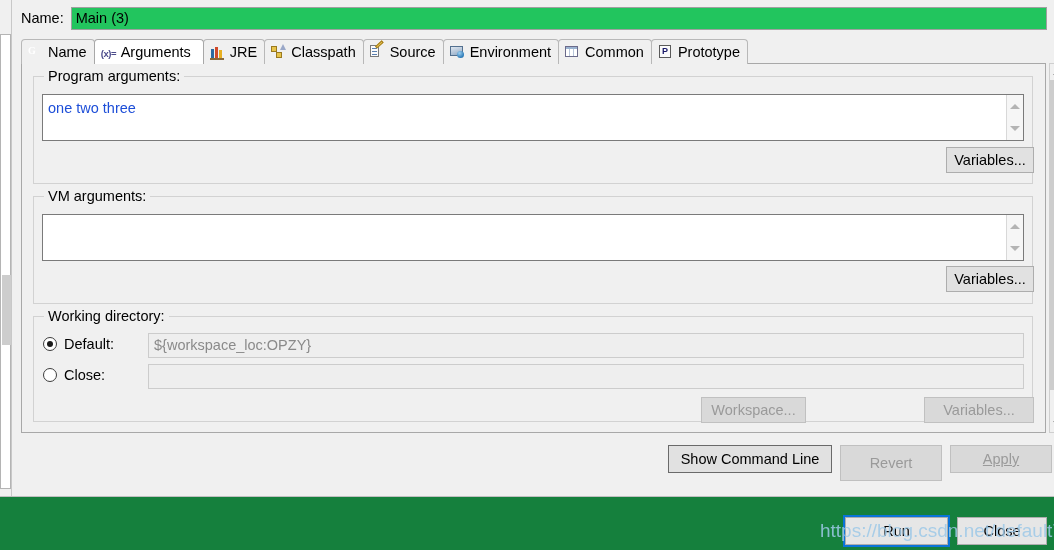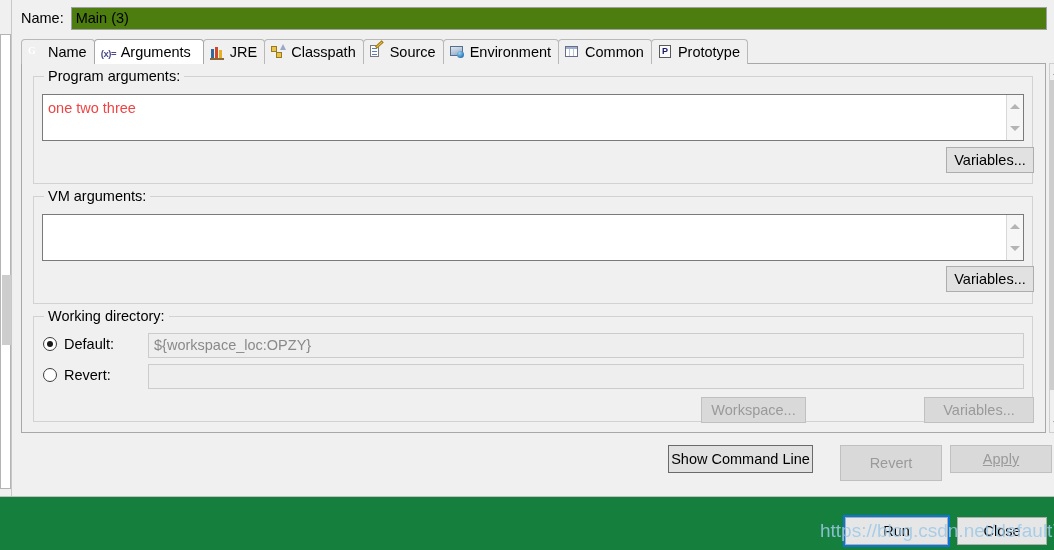--- a/index.html
+++ b/index.html
@@ -60,21 +60,21 @@
     box-sizing: border-box;
   }
   .name-label {
     font-size: 14.5px;
     margin-right: 7px;
     white-space: nowrap;
   }
   .name-input {
     flex: 1;
     height: 23px;
-    background: #4d7c0f;
+    background: #22c55e;
     border: 1px solid #a0a0a0;
     box-sizing: border-box;
     font-size: 14.5px;
     font-family: "Liberation Sans", sans-serif;
     color: #000;
     padding: 0 4px;
     line-height: 21px;
     margin-right: 7px;
     outline: none;
   }
@@ -248,21 +248,21 @@
     background: #ffffff;
     border: 1px solid #7a7a7a;
     box-sizing: border-box;
     display: flex;
   }
   .ta-text {
     flex: 1;
     padding: 4px 5px;
     font-size: 14.5px;
     font-family: "Liberation Sans", sans-serif;
-    color: #ef4444;
+    color: #1d4ed8;
     line-height: 18px;
     overflow: hidden;
   }
   .ta-scroll {
     width: 17px;
     background: #f6f6f6;
     border-left: 1px solid #d8d8d8;
     box-sizing: border-box;
     display: flex;
     flex-direction: column;
@@ -509,40 +509,40 @@
       </div>
 
       <div class="radio-row" style="left:21px; top:272px;">
         <span class="radio checked"></span>
         <span class="radio-label">Default:</span>
       </div>
       <div class="rofield" style="left:126px; top:269px; width:876px; height:25px;">${workspace_loc:OPZY}</div>
 
       <div class="radio-row" style="left:21px; top:303px;">
         <span class="radio"></span>
-        <span class="radio-label">Revert:</span>
+        <span class="radio-label">Close:</span>
       </div>
       <div class="rofield" style="left:126px; top:300px; width:876px; height:25px;"></div>
 
       <div class="btn disabled" style="left:679px; top:333px; width:105px; height:26px;">Workspace...</div>
       <div class="btn disabled" style="left:902px; top:333px; width:110px; height:26px;">Variables...</div>
 
     </div>
 
     <div class="vscroll">
       <div class="vs-btn vs-up">
         <span class="vs-chev up"></span>
       </div>
       <div class="vs-thumb"></div>
       <div class="vs-btn vs-dn">
         <span class="vs-chev dn"></span>
       </div>
     </div>
 
-    <div class="btn" style="left:655px; top:445px; width:145px; height:28px; border-color:#6a6a6a;">Show Command Line</div>
+    <div class="btn" style="left:655px; top:445px; width:164px; height:28px; border-color:#6a6a6a;">Show Command Line</div>
     <div class="btn disabled" style="left:827px; top:445px; width:102px; height:36px;">Revert</div>
     <div class="btn disabled" style="left:937px; top:445px; width:102px; height:28px;text-decoration:underline;">Apply</div>
 
   </div>
 
   <div class="sep"></div>
 
   <div class="bottom-bar">
     <div class="btn" style="left:845px; top:20px; width:103px; height:28px; background:#e6e6e6;">Run</div>
     <div class="focus-ring" style="left:843px; top:18px; width:107px; height:32px;"></div>

